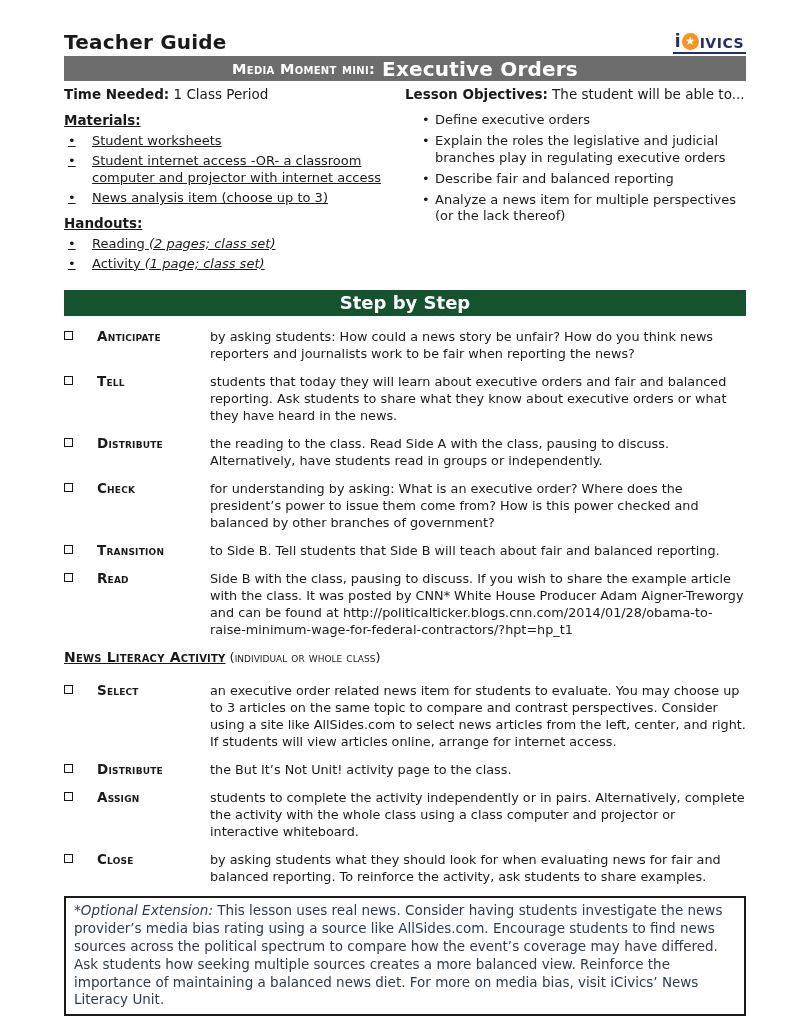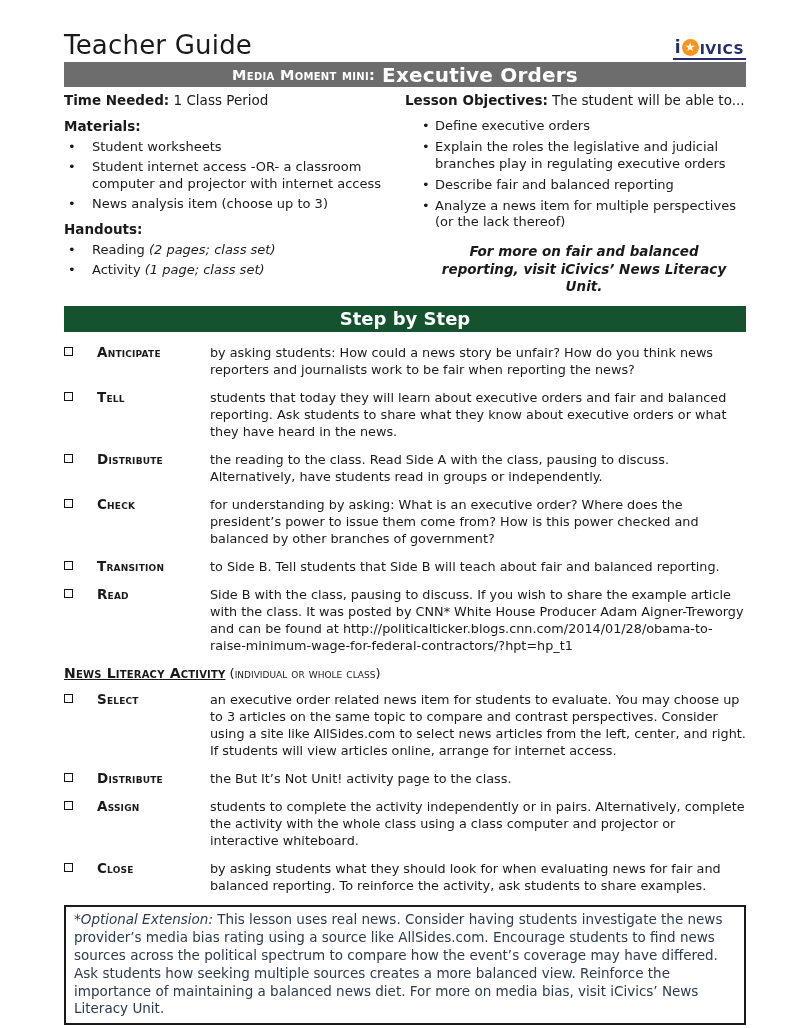--- a/index.html
+++ b/index.html
@@ -2,21 +2,21 @@
 <html><head>
 <meta charset="utf-8">
 <style>
   * { margin:0; padding:0; box-sizing:border-box; }
   html,body { width:810px; height:1028px; background:#ffffff; overflow:hidden; }
   body { font-family:"DejaVu Sans","Liberation Sans",sans-serif; color:#1a1a1a; }
   .page { width:810px; height:1028px; padding:30px 64px 0 64px; position:relative; }
 
   
   .hdr { display:flex; justify-content:space-between; align-items:flex-end; }
-  .title { font-size:26px; font-weight:normal; letter-spacing:0.2px; }
+  .title { font-size:20px; font-weight:bold; letter-spacing:0.2px; }
   .logo { display:flex; align-items:center; gap:1px; border-bottom:2px solid #252d6b; padding:0 2px 1px 2px; }
   .logo .li { color:#252d6b; font-weight:bold; font-size:17px; line-height:1; }
   .logo .disc { width:17px; height:17px; border-radius:50%; background:#f7941e; color:#ffffff;
                 display:flex; align-items:center; justify-content:center; font-size:12px; line-height:1; }
   .logo .lrest { color:#252d6b; font-weight:bold; font-size:20px; font-variant:small-caps; letter-spacing:0.5px; line-height:1; }
 
   
   .banner { background:#6d6d6d; color:#ffffff; margin-top:2px; height:25px;
             display:flex; align-items:center; justify-content:center; gap:7px; }
   .banner .pfx { font-variant:small-caps; font-weight:bold; font-size:14.5px; letter-spacing:0.3px; }
@@ -25,40 +25,40 @@
              display:flex; align-items:center; justify-content:center; }
   .banner2 .ttl2 { font-weight:bold; font-size:18px; }
 
   
   .meta { display:flex; margin-top:5px; font-size:13.5px; }
   .meta .half { width:50%; }
   .meta b { font-weight:bold; }
 
   
   .cols { display:flex; margin-top:10px; }
-  .colL { width:348px; }
+  .colL { width:348px;text-decoration:underline; }
   .colR { flex:1; padding-left:10px; }
   .h2 { font-weight:bold; font-size:13.5px; margin-bottom:4px; }
   .mlist { list-style:none; font-size:13px; line-height:1.32; margin-bottom:8px; }
   .mlist li { display:flex; margin-bottom:3px; }
   .mlist .b { width:28px; flex:none; padding-left:4px; }
   .olist { list-style:none; font-size:13px; line-height:1.3; }
   .olist li { display:flex; margin-bottom:4px; }
   .olist .b { width:13px; flex:none; }
   .note { font-weight:bold; font-style:italic; font-size:13.5px; text-align:center; margin-top:12px; padding:0 14px; line-height:1.3; }
   .it { font-style:italic; }
 
   
   .steps { margin-top:12px; }
   .step { display:grid; grid-template-columns:146px 1fr; margin-bottom:11px; }
   .slabel { display:flex; align-items:flex-start; gap:24px; font-size:13.5px; font-weight:bold; font-variant:small-caps; letter-spacing:0.2px; }
   .cb { width:9px; height:9px; border:1.6px solid #151515; margin-top:3px; flex:none; background:#ffffff; }
   .stext { font-size:12.8px; line-height:1.33; overflow-wrap:break-word; }
 
-  .acthdr { margin:2px 0 10px 0; font-size:13.5px; }
+  .acthdr { margin:2px 0 17px 0; font-size:13.5px; }
   .actname { font-weight:bold; font-variant:small-caps; text-decoration:underline; letter-spacing:0.2px; font-size:14px; }
   .actsuffix { font-variant:small-caps; font-size:13px; }
 
   
   .extbox { border:2.5px solid #1a1a1a; padding:4px 8px 5px 8px; font-size:13.5px; line-height:1.32;
             color:#2e3b4c; margin-top:2px; }
   .extbox .lead { font-style:italic; }
 </style>
 </head>
 <body>
@@ -127,21 +127,20 @@
           </li>
         <li>
             <span class="b">•</span>
             <span>Describe fair and balanced reporting</span>
           </li>
         <li>
             <span class="b">•</span>
             <span>Analyze a news item for multiple perspectives (or the lack thereof)</span>
           </li>
       </ul>
-      <div class="note">For more on fair and balanced reporting, visit iCivics’ News Literacy Unit.</div>
     </div>
   </div>
 
   <div class="banner2">
     <span class="ttl2">Step by Step</span>
   </div>
 
   <div class="steps">
     <div class="step">
       <div class="slabel">

